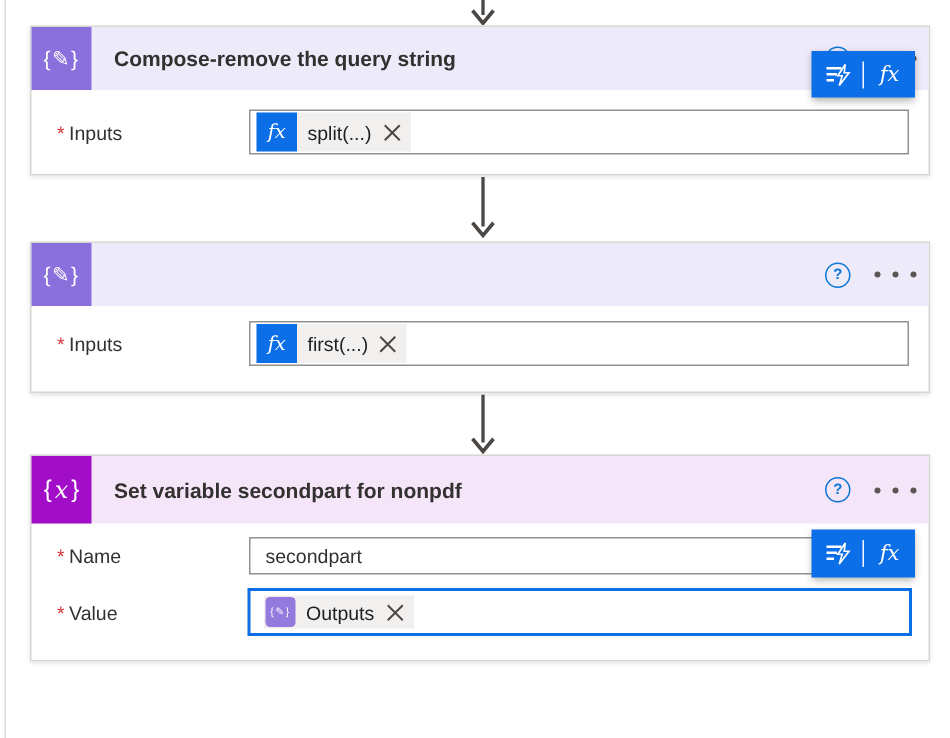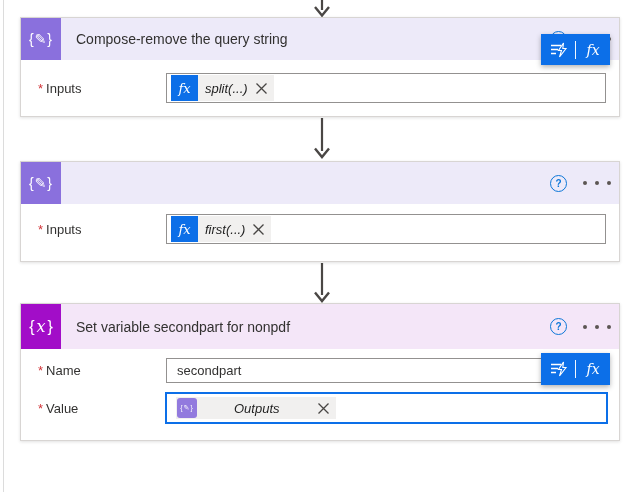--- a/index.html
+++ b/index.html
@@ -26,21 +26,21 @@
 
   .hdr{position:absolute;left:0;top:0;right:0;display:flex;align-items:center;}
   #card1 .hdr,#card2 .hdr{height:42px;background:var(--compose_header);}
   #card3 .hdr{height:45px;background:var(--variable_header);}
 
   .icn{height:100%;flex:0 0 40px;width:40px;display:flex;align-items:center;justify-content:center;color:#fff;}
   #card1 .icn,#card2 .icn{background:var(--compose_purple);font-size:14px;letter-spacing:1px;}
   #card3 .icn{background:var(--variable_purple);font-size:16px;}
   #card3 .icn .vx{font-style:italic;font-family:"DejaVu Serif",serif;padding:0 2px;}
 
-  .ttl{font-size:14px;font-weight:400;margin:0 0 0 15px;color:var(--text_dark);white-space:nowrap;text-align:right;}
+  .ttl{font-size:14px;font-weight:700;margin:0 0 0 15px;color:var(--text_dark);white-space:nowrap;text-align:right;}
 
   .help{
     position:absolute;right:52px;width:17px;height:17px;box-sizing:border-box;
     border:1.4px solid var(--help_blue);border-radius:50%;color:var(--help_blue);
     font-size:10px;font-weight:bold;display:flex;align-items:center;justify-content:center;
     background:transparent;z-index:1;
   }
   #card1 .help,#card2 .help{top:13px;}
   #card3 .help{top:14px;}
 
@@ -72,24 +72,24 @@
     border:1px solid var(--input_border);display:flex;align-items:center;
   }
   #card1 .input{top:55px;height:30px;padding-left:4px;}
   #card2 .input{top:52px;height:30px;padding-left:4px;}
   #card3 .input-name{top:54px;height:25px;padding-left:10px;font-size:13px;}
   #card3 .input-value{top:88px;left:144px;width:443px;height:32px;border:2px solid var(--accent_blue);padding-left:9px;}
 
   .token{display:inline-flex;align-items:center;background:var(--token_bg);height:26px;}
   .tok-fx{width:27px;height:26px;background:var(--accent_blue);display:flex;align-items:center;justify-content:center;
     font-family:"DejaVu Serif",serif;font-style:italic;font-size:13px;color:#fff;}
-  .tok-txt{font-size:13px;padding:0 4px 0 7px;color:#1f1f1f;white-space:nowrap;font-style:italic;}
+  .tok-txt{font-size:13px;padding:0 4px 0 7px;color:#1f1f1f;white-space:nowrap;}
   .tok-x{margin:0 5px 0 2px;cursor:pointer;flex:0 0 auto;}
 
-  .token.small{height:22px;gap:30px;}
+  .token.small{height:22px;}
   .tok-mini{width:20px;height:20px;margin-left:1px;border-radius:3px;background:var(--compose_purple);
     opacity:.92;display:flex;align-items:center;justify-content:center;color:#fff;font-size:7px;letter-spacing:1px;}
 </style>
 </head>
 <body>
 
 <div class="left-line"></div>
 
 <svg id="arrow1" class="arrow" width="26" height="17" viewBox="0 0 26 17">
   <path d="M13,0 L13,10" stroke="#4a4745" stroke-width="2.2" fill="none"></path>

